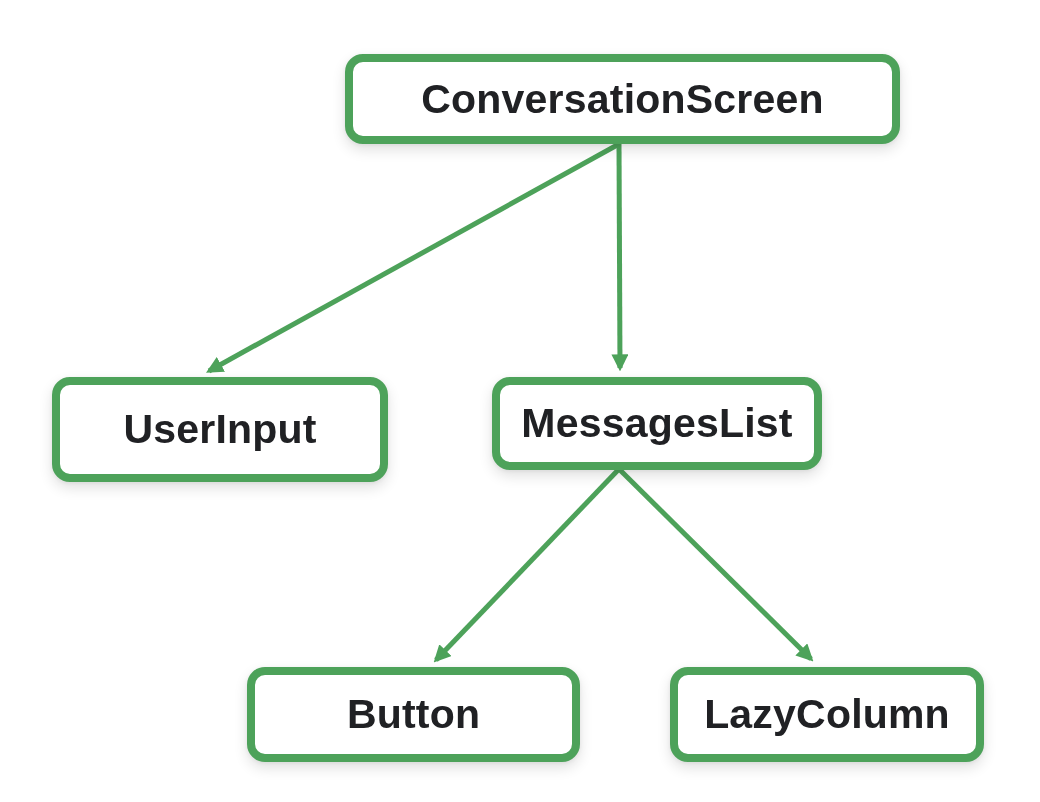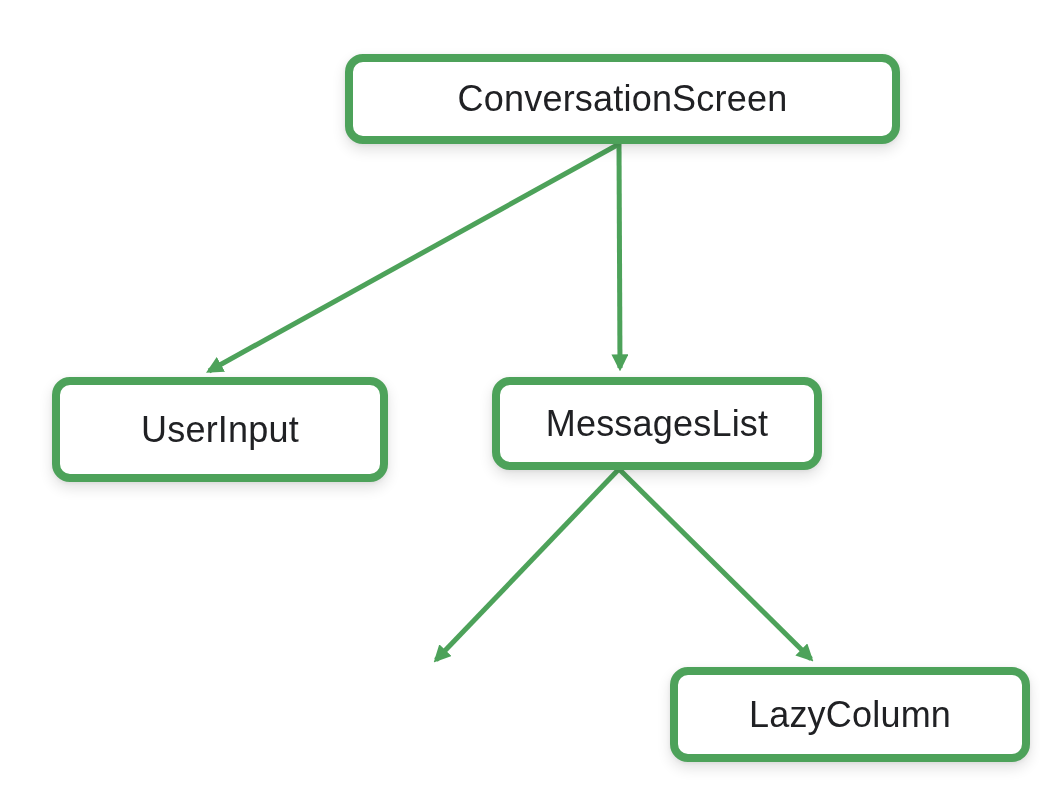--- a/index.html
+++ b/index.html
@@ -30,31 +30,32 @@
   }
   .node{
     position:absolute;
     box-sizing:border-box;
     background:var(--node-fill);
     border:8px solid var(--green);
     border-radius:18px;
     display:flex;
     align-items:center;
     justify-content:center;
-    font-size:36px;
+    font-size:41px;
     letter-spacing:0.2px;
     color:var(--text);
     box-shadow:0 6px 14px rgba(0,0,0,0.12), 0 1px 4px rgba(0,0,0,0.06);
     white-space:nowrap;
+    font-weight:bold;
   }
   .node-conversation-screen{ left:345px; top:54px;  width:555px; height:90px; }
   .node-user-input        { left:52px;  top:377px; width:336px; height:105px; }
   .node-messages-list     { left:448px; top:377px; width:330px; height:93px;margin-left:44px; }
   .node-button            { left:247px; top:667px; width:333px; height:95px; }
-  .node-lazy-column       { left:670px; top:667px; width:360px; height:95px; }
+  .node-lazy-column       { left:670px; top:667px; width:314px; height:95px; }
 </style>
 </head>
 <body>
 
 <div class="canvas">
 
   <svg class="arrows" viewBox="0 0 1040 802" xmlns="http://www.w3.org/2000/svg">
     <defs>
       <marker id="arrowhead" viewBox="0 0 10 10" refX="8" refY="5" markerWidth="3.4" markerHeight="3.4" orient="auto-start-reverse">
         <path d="M 0 0 L 10 5 L 0 10 z" fill="var(--green)"></path>
@@ -71,18 +72,21 @@
   </div>
 
   <div class="node node-user-input">
     <span>UserInput</span>
   </div>
 
   <div class="node node-messages-list">
     <span>MessagesList</span>
   </div>
 
+  <div class="node node-button">
+    <span>Button</span>
+  </div>
 
   <div class="node node-lazy-column">
     <span>LazyColumn</span>
   </div>
 
 </div>
 
 </body></html>

